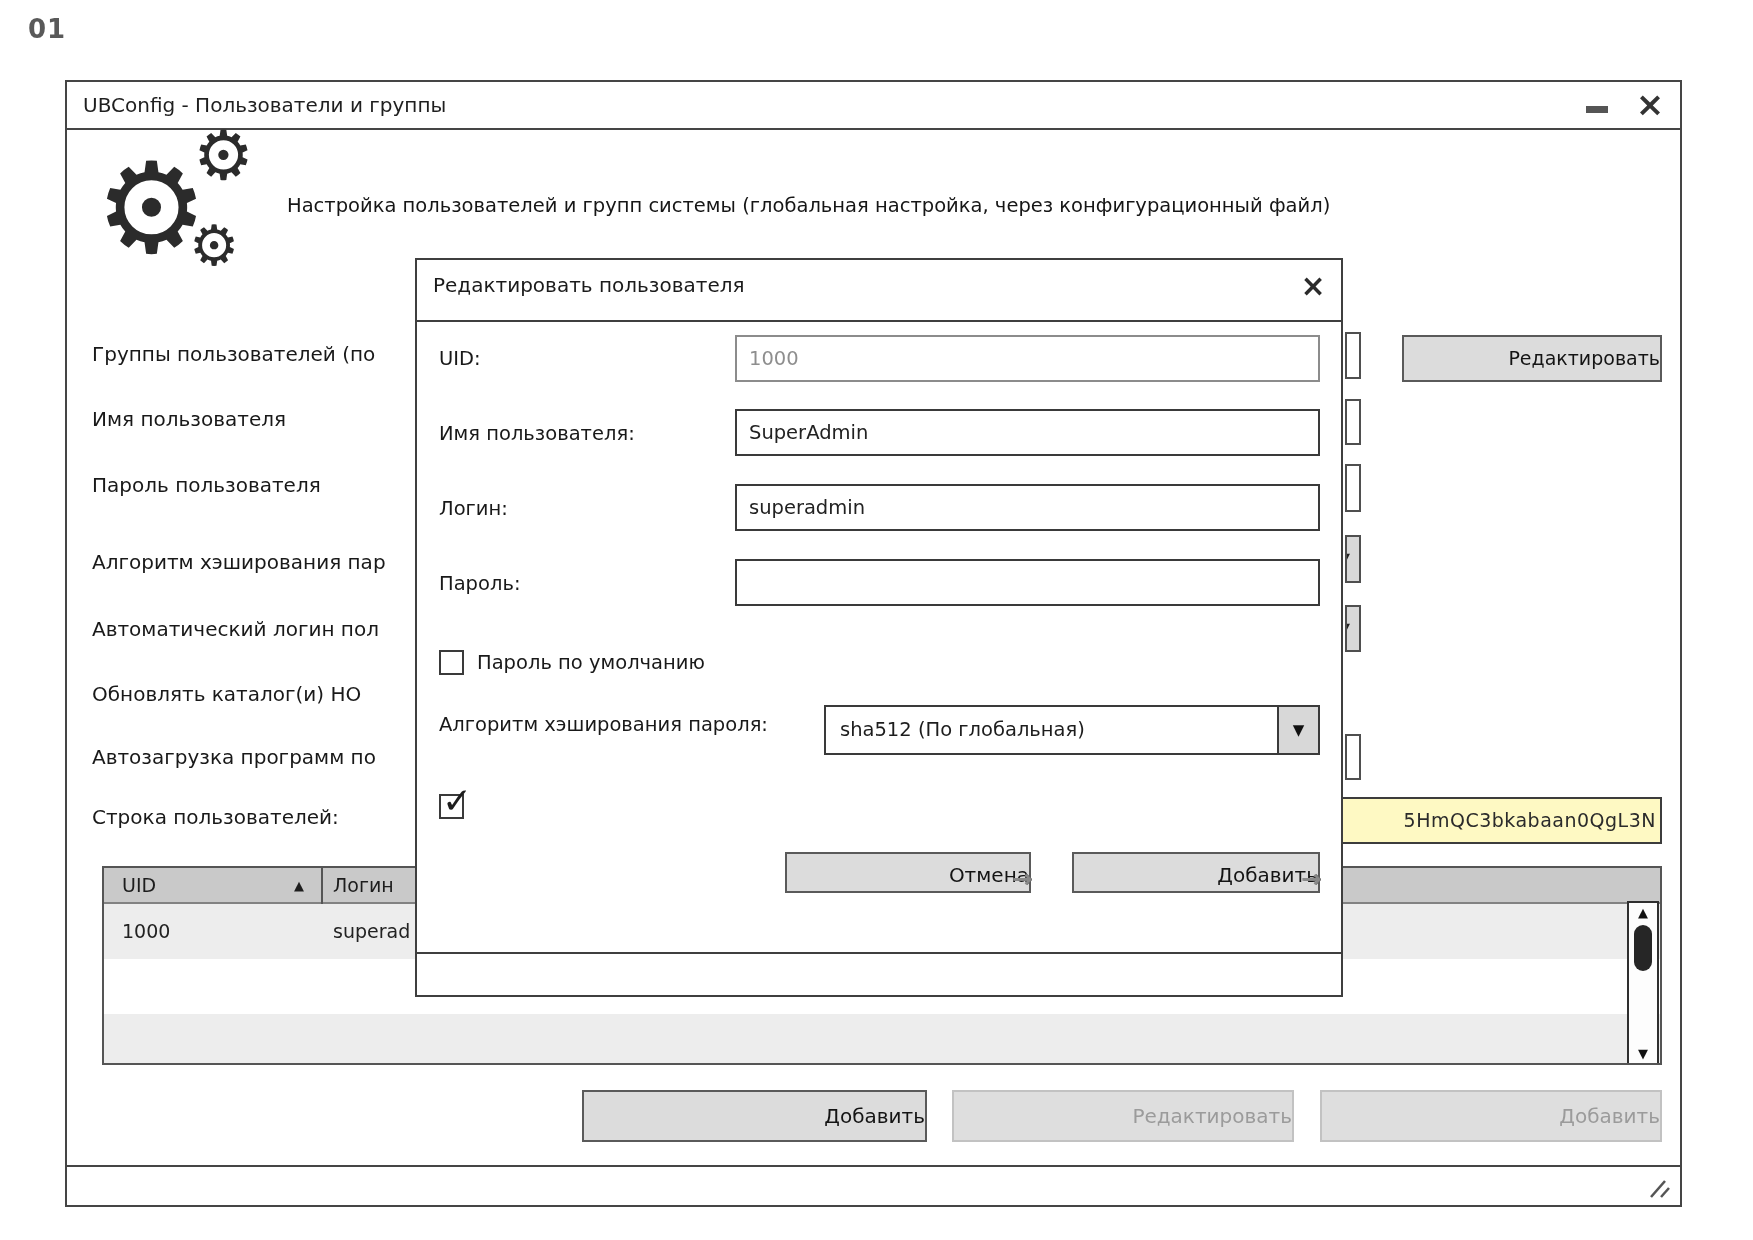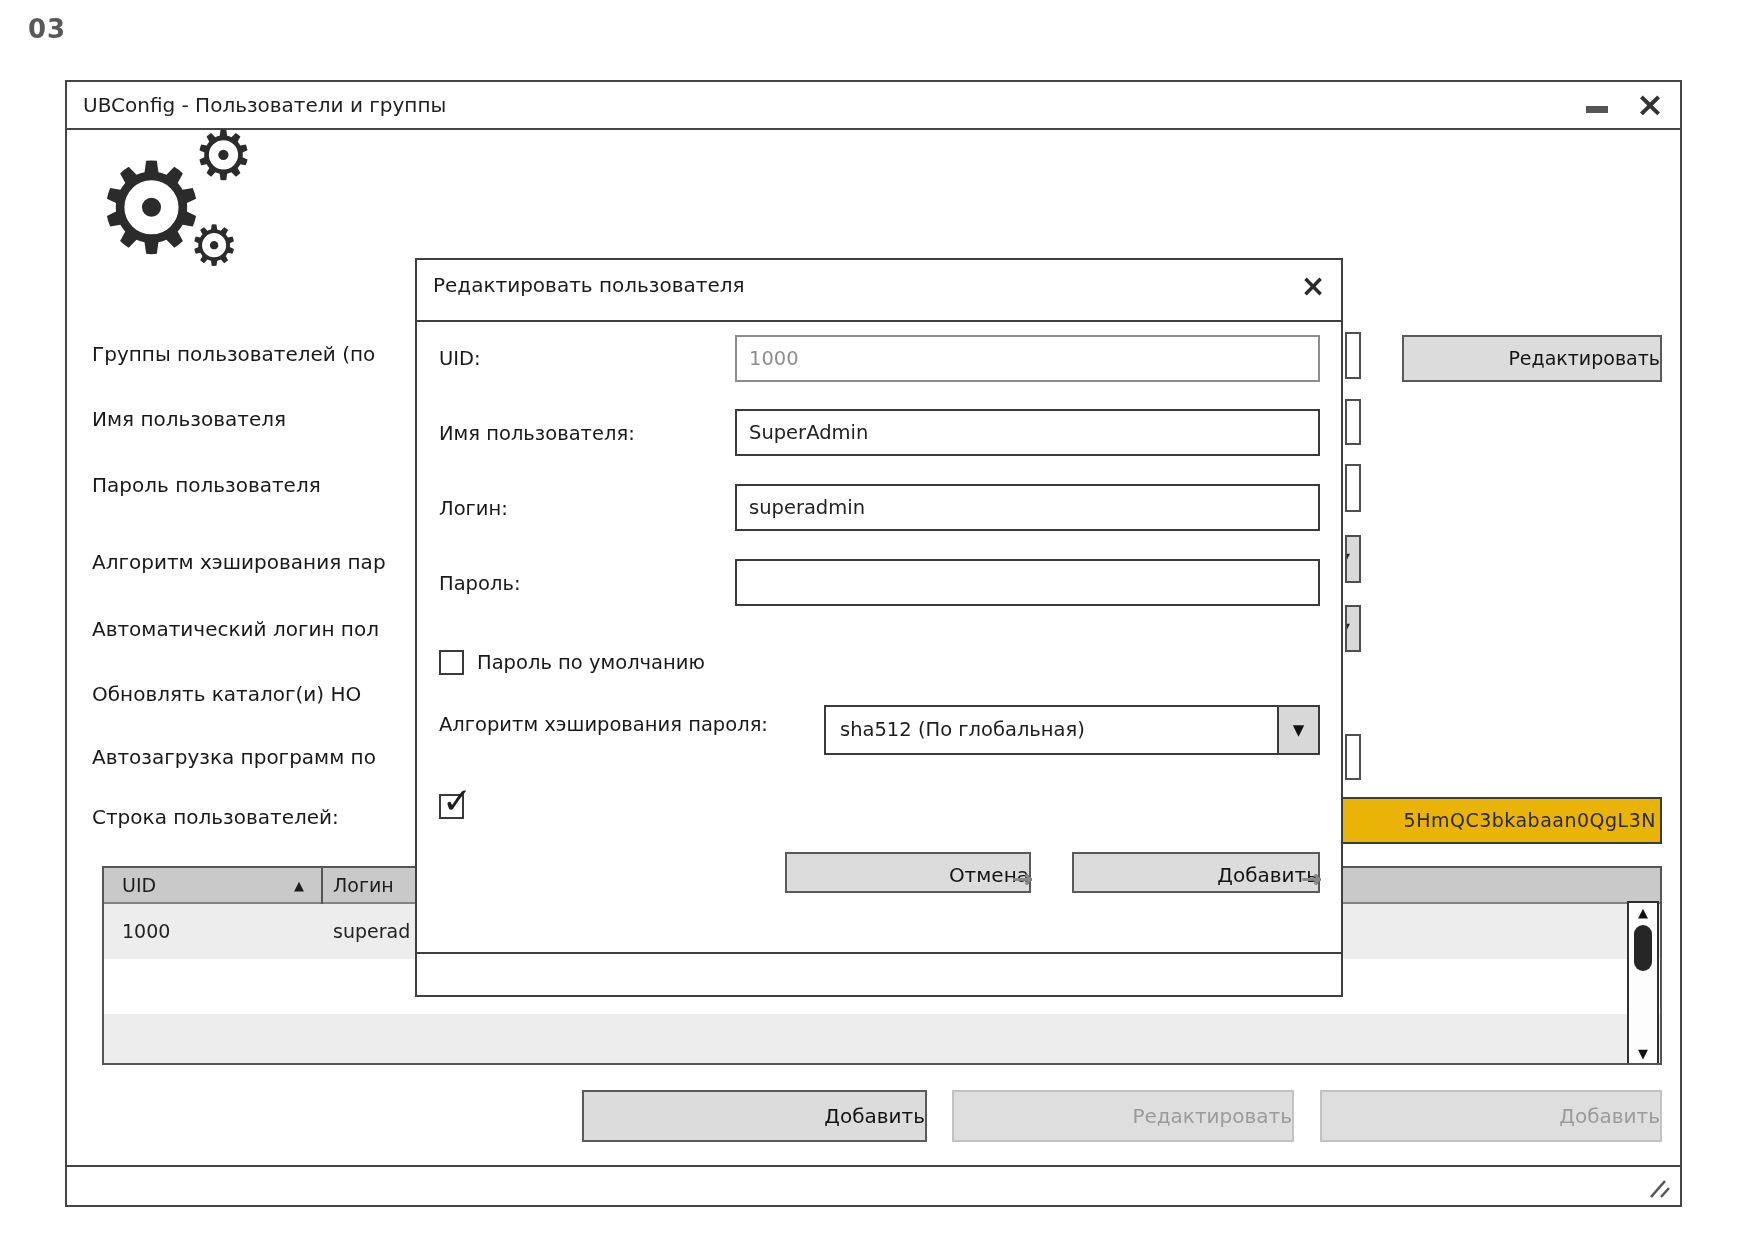--- a/index.html
+++ b/index.html
@@ -32,21 +32,21 @@
   
   .btn{background:#dcdcdc;border:2px solid #5a5a5a;text-align:right;font-size:19px;color:#141414;}
   .btn-top-edit{left:1335px;top:253px;width:260px;height:47px;line-height:43px;font-size:19px;}
 
   
   .sliver{left:1278px;width:16px;border:2px solid #4f4f4f;background:#fff;overflow:hidden;}
   .sliver.gray{background:#d9d9d9;}
   .sliver .part-arrow{position:absolute;left:-7px;top:13px;font-size:13px;color:#222;}
 
   
-  .hash-input{left:980px;top:715px;width:615px;height:47px;border:2px solid #3c3c3c;background:#eab308;
+  .hash-input{left:980px;top:715px;width:615px;height:47px;border:2px solid #3c3c3c;background:#fef9c3;
               font-size:19px;color:#2b2b2b;text-align:right;line-height:43px;padding-right:4px;
               overflow:hidden;white-space:nowrap;letter-spacing:0.5px;}
 
   
   .table{left:35px;top:784px;width:1560px;height:199px;border:2px solid #555;background:#fff;overflow:hidden;}
   .thead{left:0;top:0;width:100%;height:36px;background:#c9c9c9;border-bottom:2px solid #828282;}
   .th{font-size:19px;color:#1d1d1d;line-height:34px;}
   .col-div{top:0;width:2px;height:100%;background:#555;}
   .trow{left:0;width:100%;}
   .cell{font-size:19px;color:#222;}
@@ -82,36 +82,37 @@
   .m-btn{top:592px;height:41px;line-height:42px;font-size:20px;}
   .cursor-arrow{position:absolute;right:-3px;bottom:-9px;font-size:24px;font-weight:bold;color:#8a8a8a;
                 text-shadow:1px 0 0 #6a6a6a;}
   .modal-sep{left:0;right:0;top:692px;height:0;border-top:2px solid #3f3f3f;}
 </style>
 </head>
 <body>
 
 <div class="canvas">
 
-  <div class="abs page-label">03</div>
+  <div class="abs page-label">01</div>
 
   <div class="abs window">
 
     <div class="abs titlebar">
       <div class="abs window-title nowrap">UBConfig - Пользователи и группы</div>
       <div class="abs min-btn"></div>
       <div class="abs close-btn">×</div>
     </div>
 
     <div class="abs gears">
       <span class="abs gear-big">⚙</span>
       <span class="abs gear-small">⚙</span>
       <span class="abs gear-tiny">⚙</span>
     </div>
 
+    <div class="abs description nowrap">Настройка пользователей и групп системы (глобальная настройка, через конфигурационный файл)</div>
 
     <div class="abs form-label nowrap" style="top:260px">Группы пользователей (по</div>
     <div class="abs form-label nowrap" style="top:325px">Имя пользователя</div>
     <div class="abs form-label nowrap" style="top:391px">Пароль пользователя</div>
     <div class="abs form-label nowrap" style="top:468px">Алгоритм хэширования пар</div>
     <div class="abs form-label nowrap" style="top:535px">Автоматический логин пол</div>
     <div class="abs form-label nowrap" style="top:600px">Обновлять каталог(и) HO</div>
     <div class="abs form-label nowrap" style="top:663px">Автозагрузка программ по</div>
     <div class="abs form-label nowrap" style="top:723px">Строка пользователей:</div>
 

